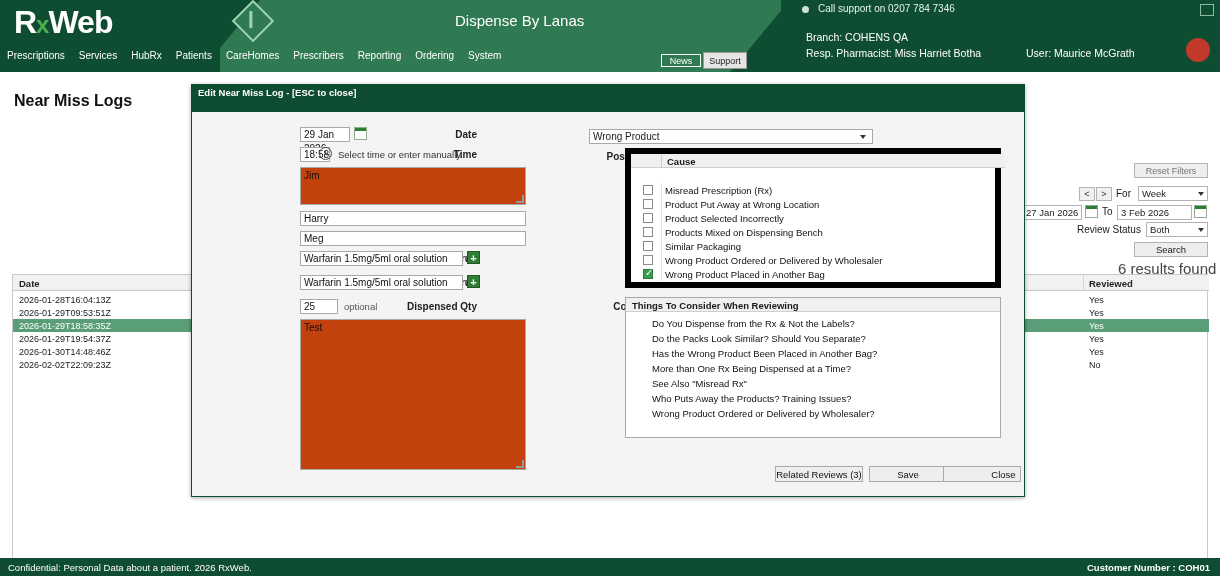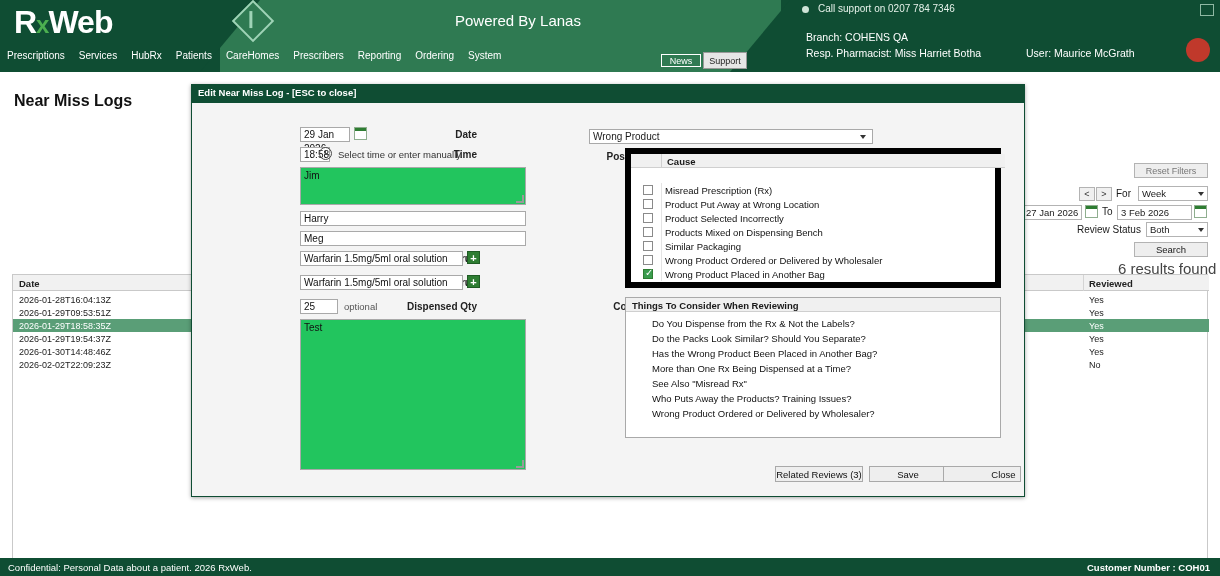--- a/index.html
+++ b/index.html
@@ -170,33 +170,33 @@
   .footer .left { position:absolute; left:8px; top:4px; }
   .footer .right { position:absolute; right:10px; top:4px; font-weight:bold; }
 
   
   .modal {
     position:absolute; left:191px; top:84px; width:834px; height:413px;
     background:#f4f4f4; border:1px solid #0f4d33;
     box-shadow:0 1px 4px rgba(0,0,0,.35);
   }
   .modal-title {
-    position:absolute; left:0; top:0; width:832px; height:18px;
+    position:absolute; left:0; top:0; width:832px; height:27px;
     background:#0f4d33; color:#ffffff; font-size:9.5px; font-weight:bold;
     padding-left:6px; line-height:15px;
   }
   .lbl {
     position:absolute; font-size:10px; font-weight:bold; color:#222; text-align:right;
   }
   .inp {
     position:absolute; background:#ffffff; border:1px solid #a9a9a9;
     font-size:10px; line-height:14px; padding-left:3px; height:15px; color:#111;
   }
   .ta {
-    position:absolute; background:#22c55e; border:1px solid #a9a9a9;
+    position:absolute; background:#c2410c; border:1px solid #a9a9a9;
     font-size:10px; padding:2px 3px; color:#111; overflow:hidden;
   }
   .ta:after {
     content:""; position:absolute; right:1px; bottom:1px; width:6px; height:6px;
     border-right:2px solid #9a9a9a; border-bottom:2px solid #9a9a9a;
   }
   .hint { position:absolute; font-size:9.5px; color:#333; }
   .clock-ico {
     position:absolute; width:13px; height:13px; border:1.5px solid #4a4a4a; border-radius:50%;
   }
@@ -256,21 +256,21 @@
 <div class="header">
   <div class="header-band"></div>
   <div class="header-diag-left"></div>
   <div class="header-diag-right"></div>
 
   <div class="logo">
     <span>R</span><span class="x">x</span><span>Web</span>
   </div>
 
   <div class="diamond-icon"></div>
-  <div class="powered">Powered By Lanas</div>
+  <div class="powered">Dispense By Lanas</div>
 
   <div class="support-dot"></div>
   <div class="support-text">Call support on 0207 784 7346</div>
   <div class="branch">Branch: COHENS QA</div>
   <div class="resp">Resp. Pharmacist: Miss Harriet Botha</div>
   <div class="user">User: Maurice McGrath</div>
   <div class="avatar"></div>
   <div class="win-restore"></div>
 
   <div class="nav">

